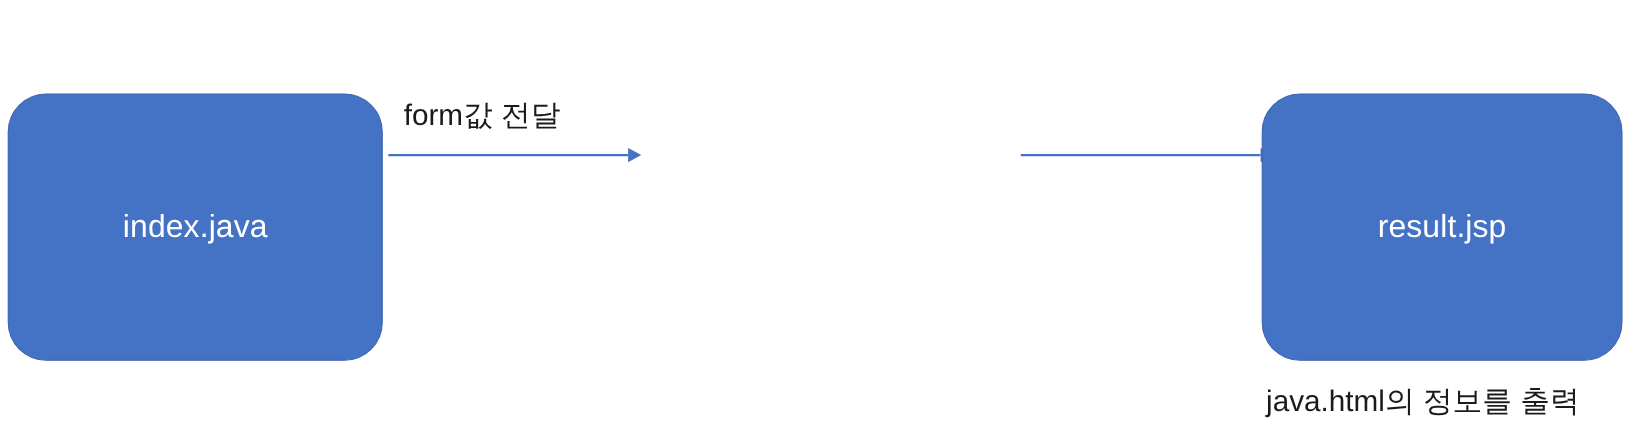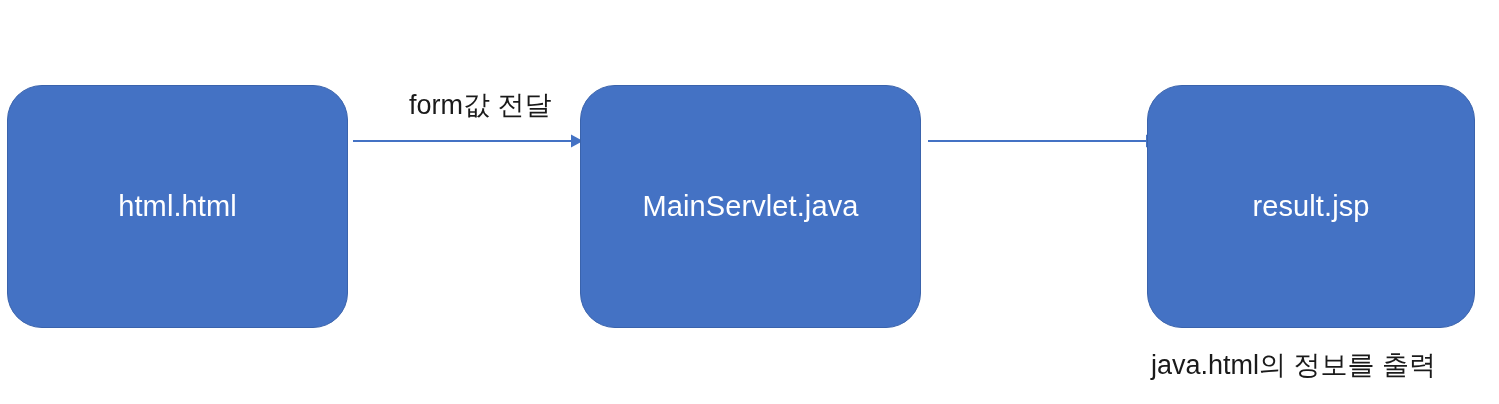--- a/index.html
+++ b/index.html
@@ -52,21 +52,20 @@
   #connector-1 { left: 353px; top: 130px; width: 230px; }
   #connector-2 { left: 928px; top: 130px; width: 230px; }
 
   
   .edge-label {
     position: absolute;
     color: #1a1a1a;
     font-size: 27px;
     line-height: 1.15;
     white-space: nowrap;
-    margin-left: 42px;
   }
   #edge-label-1 { left: 367px; top: 90px; }
   #edge-label-2 { left: 932px; top: 90px; }
 
   
   #caption-result {
     position: absolute;
     left: 1151px;
     top: 350px;
     color: #1a1a1a;
@@ -74,34 +73,31 @@
     line-height: 1.15;
     white-space: nowrap;
   }
 </style>
 </head>
 <body>
 
 <div id="canvas">
 
   <div class="node" id="node-index">
-    <span class="node-label">html.html</span>
+    <span class="node-label">index.java</span>
   </div>
 
   <div class="connector" id="connector-1">
     <svg width="230" height="22" viewBox="0 0 230 22" aria-hidden="true">
       <line x1="0" y1="11" x2="218" y2="11" stroke="#4472C4" stroke-width="2"></line>
       <polygon points="218,4.5 230,11 218,17.5" fill="#4472C4"></polygon>
     </svg>
   </div>
   <div class="edge-label" id="edge-label-1">form값 전달</div>
 
-  <div class="node" id="node-servlet">
-    <span class="node-label">MainServlet.java</span>
-  </div>
 
   <div class="connector" id="connector-2">
     <svg width="230" height="22" viewBox="0 0 230 22" aria-hidden="true">
       <line x1="0" y1="11" x2="218" y2="11" stroke="#4472C4" stroke-width="2"></line>
       <polygon points="218,4.5 230,11 218,17.5" fill="#4472C4"></polygon>
     </svg>
   </div>
 
   <div class="node" id="node-result">
     <span class="node-label">result.jsp</span>

